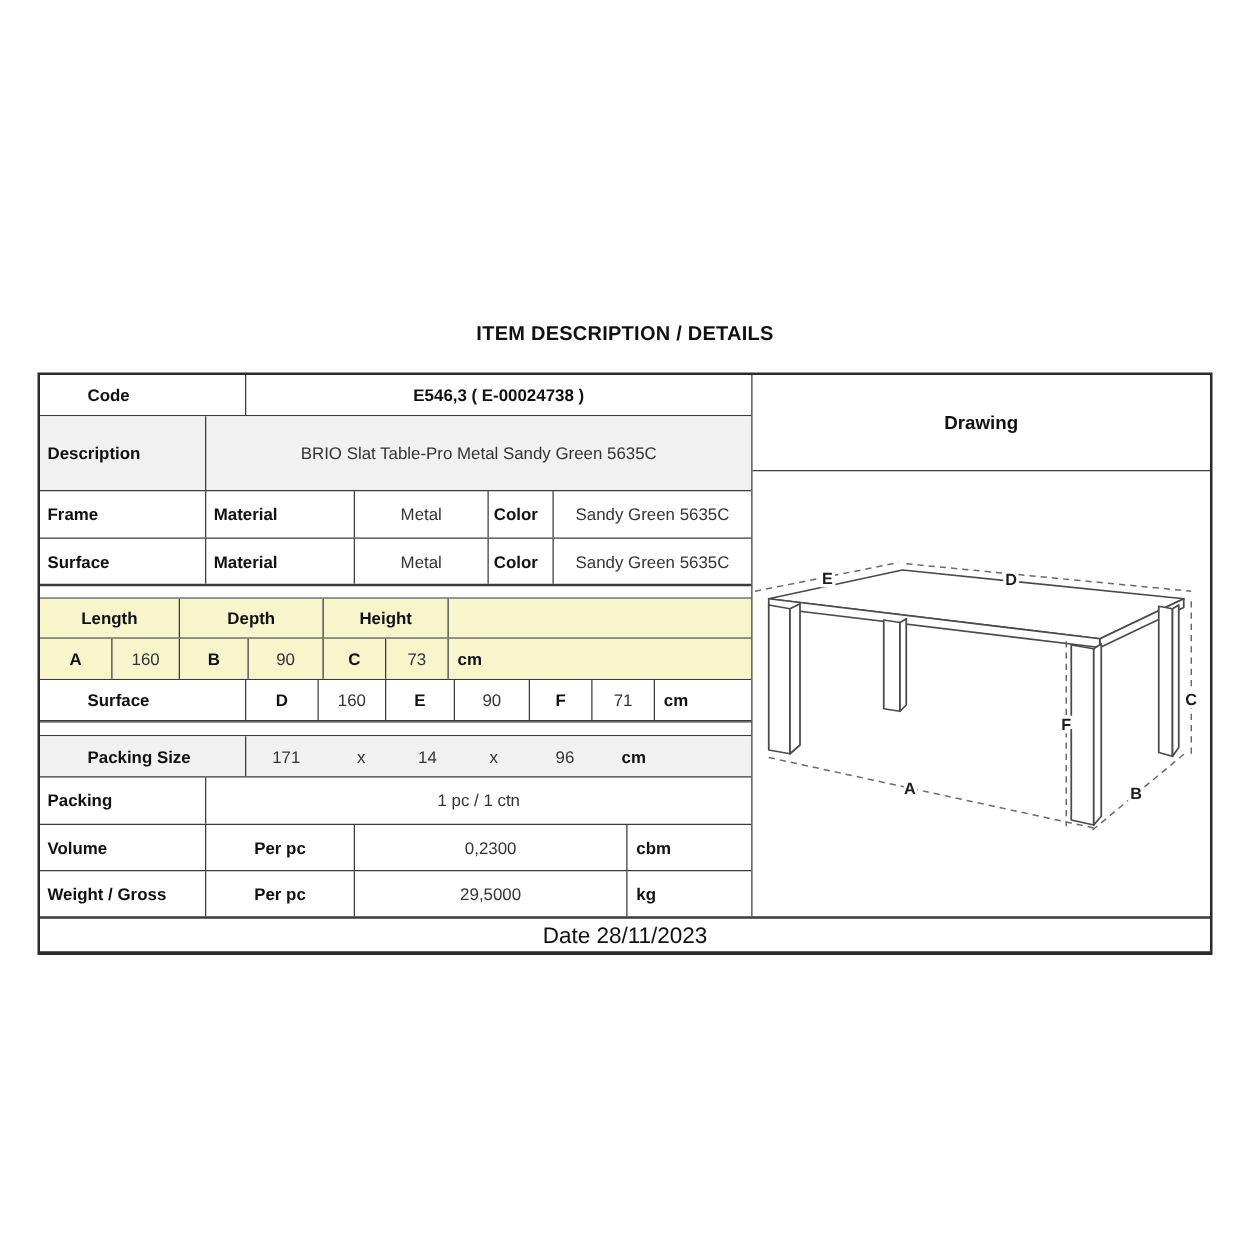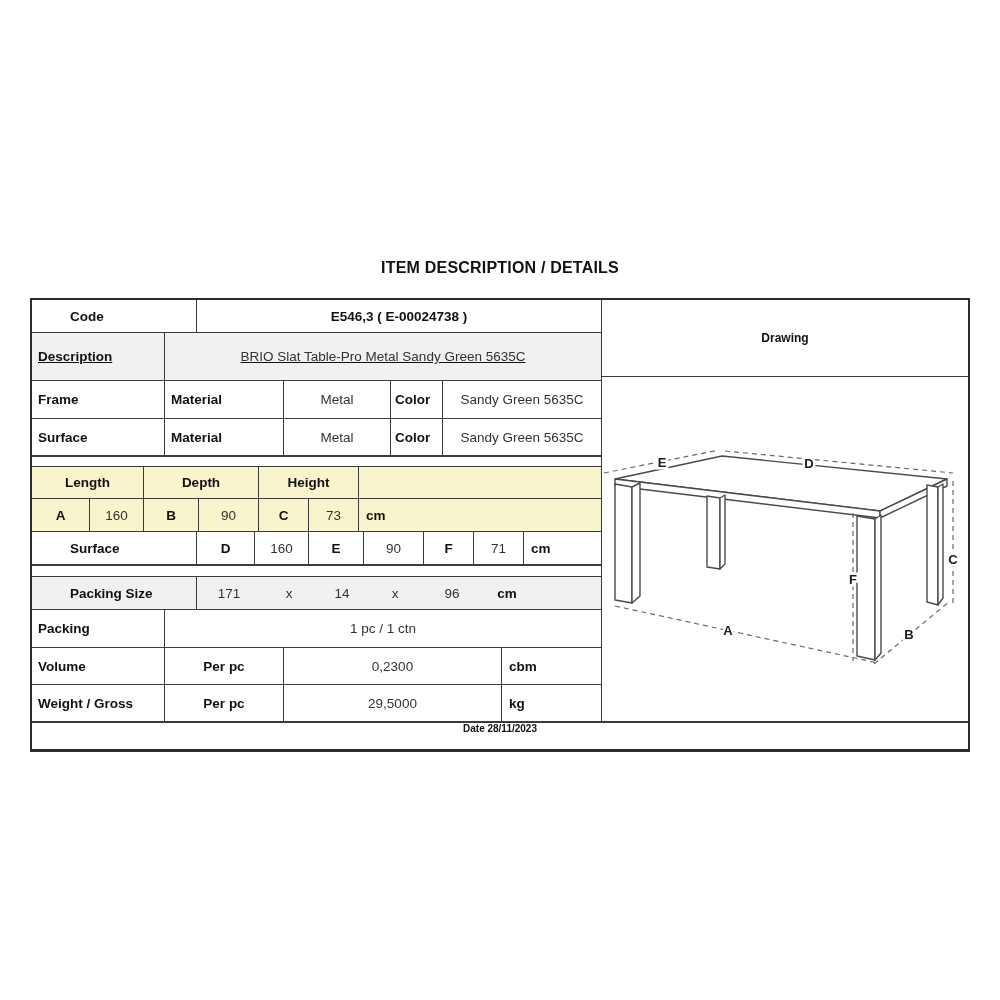--- a/index.html
+++ b/index.html
@@ -27,21 +27,21 @@
   .left{width:569px;}
   .right{flex:1;border-left:1px solid var(--border);display:flex;flex-direction:column;}
   .row{display:flex;border-bottom:1px solid var(--border);align-items:stretch;}
   .cell{display:flex;align-items:center;font-size:13.5px;}
   .cell.br{border-right:1px solid var(--border);}
   .lbl{font-weight:bold;padding-left:6px;}
   .ctr{justify-content:center;text-align:center;}
   .val{color:var(--val);}
   .b{font-weight:bold;}
   .w133{width:133px;}
-  .h33{height:33px;padding-left:32px;} .h44{height:48px;text-decoration:underline;} .h38{height:38px;} .h37{height:37px;}
+  .h33{height:33px;padding-left:32px;} .h44{height:60px;} .h38{height:38px;} .h37{height:37px;}
   .h32{height:32px;} .h36{height:36px;}
   .spacer{height:11px;border-top:1px solid var(--border);border-bottom:1px solid var(--border);background:#fff;}
   .spacer2{height:12px;border-top:1px solid var(--border);border-bottom:1px solid var(--border);background:#fff;}
   .bg-gray{background:var(--gray);}
   .bg-yellow{background:var(--yellow);}
   .fill{flex:1;}
   
   .ops-block{display:flex;border-bottom:1px solid var(--border);}
   .ops-label{
     width:133px;border-right:1px solid var(--border);background:var(--yellow);
@@ -57,26 +57,26 @@
   
   .pk{display:flex;align-items:center;color:var(--val);}
   .pk span{display:inline-block;text-align:center;}
   .pk .s1{width:64px;} .pk .s2{width:56px;} .pk .s3{width:50px;}
   .pk .s4{width:56px;} .pk .s5{width:58px;}
   .pk .unit{width:52px;font-weight:bold;color:var(--ink);text-align:center;}
   .vol-per{width:119px;}
   .vol-val{width:218px;}
   .date-row{
     border-top:2px solid var(--border);height:28px;display:flex;
-    justify-content:center;font-weight:bold;font-size:10px;
+    align-items:center;justify-content:center;font-weight:normal;font-size:18px;
   }
   .drawing-head{
     height:77px;border-bottom:1px solid var(--border);
     display:flex;align-items:center;justify-content:center;
-    font-weight:bold;font-size:12px;
+    font-weight:bold;font-size:15px;
   }
   .drawing-area{flex:1;position:relative;}
   .drawing-area svg{position:absolute;left:0;top:0;}
   .dimtext{font:bold 13px "Liberation Sans",sans-serif;fill:#1c1c1c;paint-order:stroke;stroke:#fff;stroke-width:5px;}
   .edge{fill:#fff;stroke:#4a4a4a;stroke-width:1.4;stroke-linejoin:round;}
   .dash{fill:none;stroke:#6a6a6a;stroke-width:1.2;stroke-dasharray:5 4;}
 </style>
 </head>
 <body>
 

